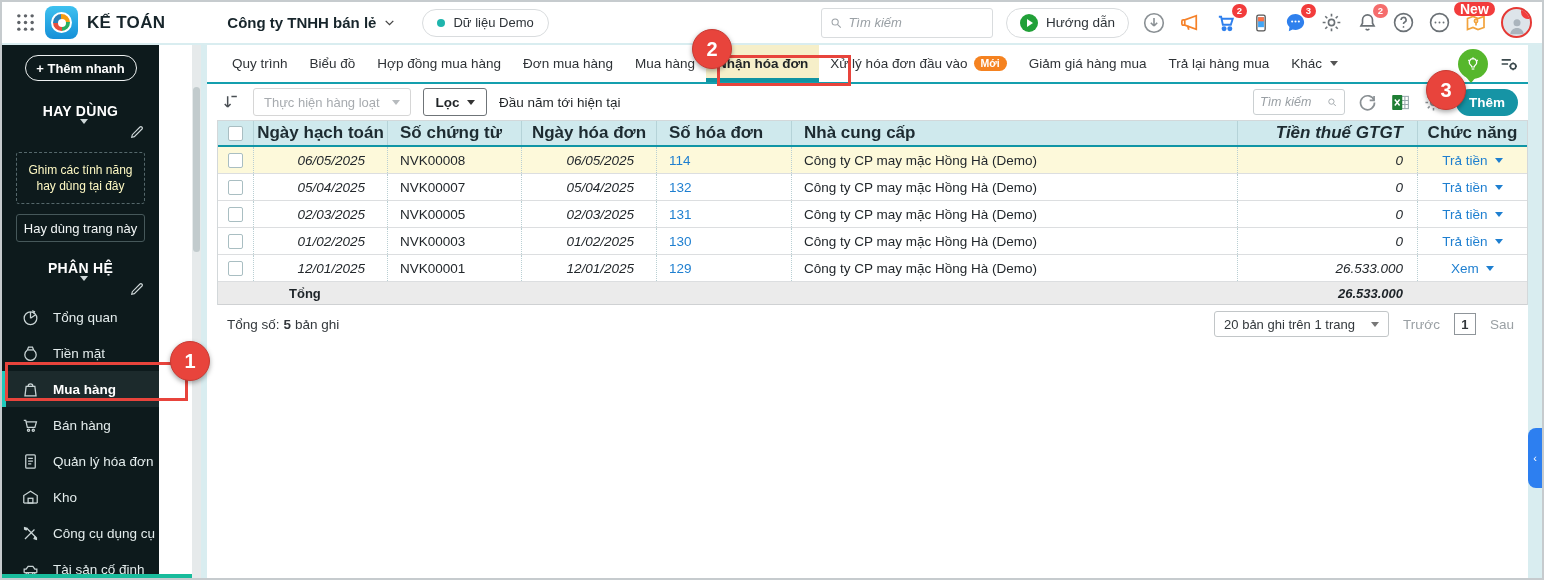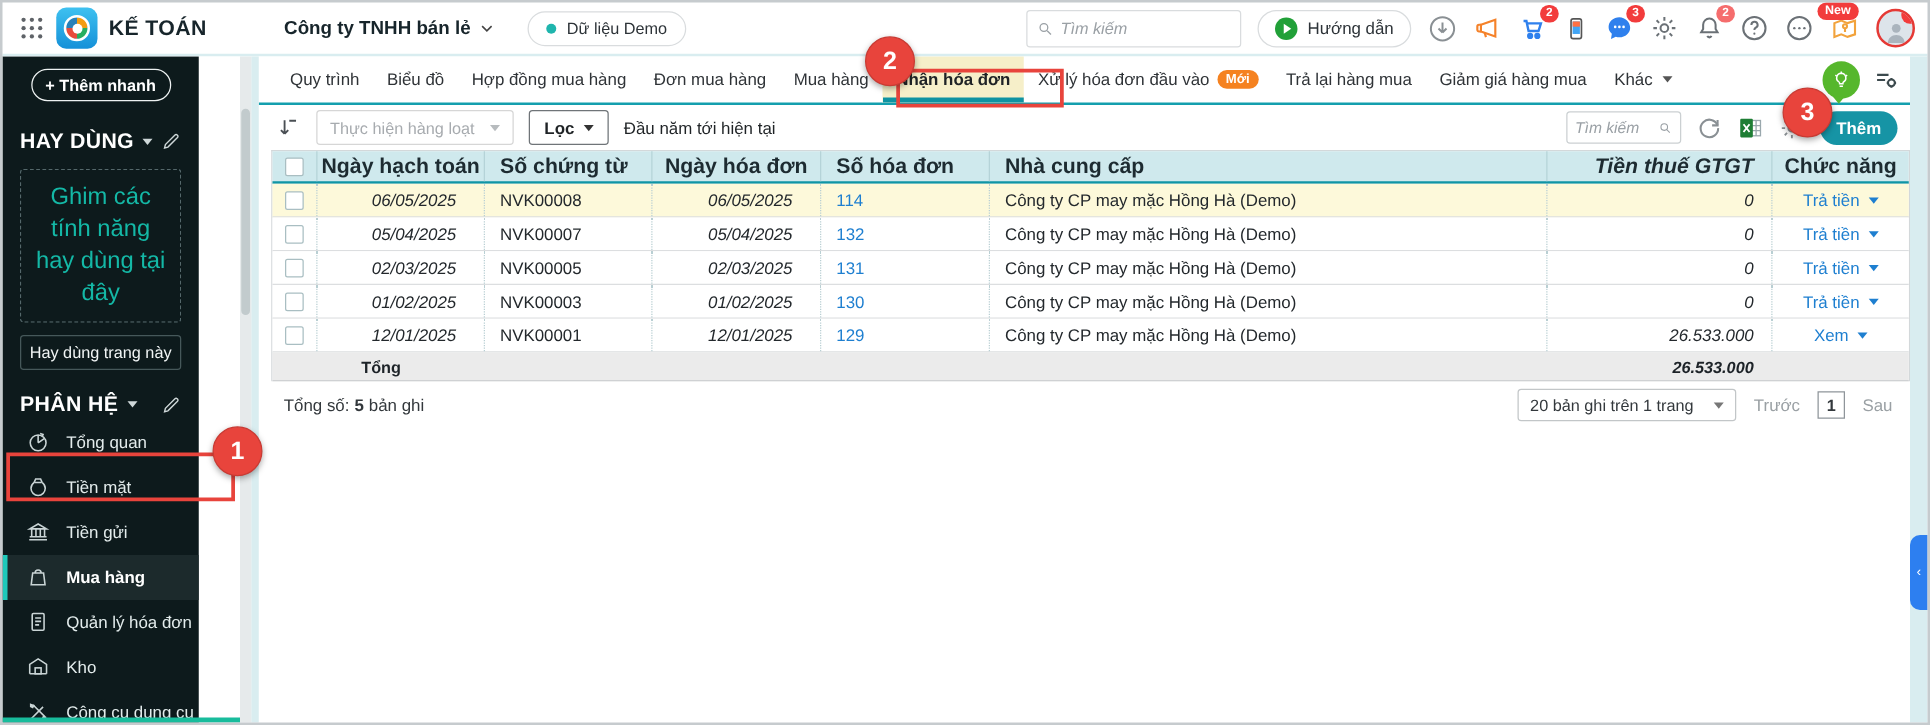--- a/index.html
+++ b/index.html
@@ -37,34 +37,34 @@
   .guide-pill { display:flex; align-items:center; gap:8px; height:30px; padding:0 13px; border:1px solid #d9dcde;
     border-radius:15px; font-size:13.5px; color:#2d3338; cursor:pointer; white-space:nowrap; }
   .play-circ { width:18px; height:18px; border-radius:50%; background:#21a038; position:relative; }
   .play-circ:after { content:""; position:absolute; left:7px; top:5px; border-left:6px solid #fff;
     border-top:4px solid transparent; border-bottom:4px solid transparent; }
   .tico { color:#8a9094; cursor:pointer; }
   .badge { position:absolute; top:-7px; right:-9px; background:#f23c3c; color:#fff; border-radius:9px;
     font-size:9.5px; font-weight:bold; line-height:14px; min-width:15px; height:14px; padding:0 3px; text-align:center; z-index:2;}
   .badge.pink { background:#f56d6d; }
   .new-pill { position:absolute; top:-9px; left:-10px; background:#f23c3c; color:#fff; border-radius:8px;
-    font-size:10px; font-weight:bold; line-height:14px; padding:0 6px; z-index:2; }
+    font-size:14px; font-weight:bold; line-height:14px; padding:0 6px; z-index:2; }
   .avatar { width:31px; height:31px; border-radius:50%; background:#dde4ea; border:2px solid #e53935;
     display:flex; align-items:flex-end; justify-content:center; overflow:hidden; position:relative; cursor:pointer; }
 
   
   .sidebar { position:absolute; left:2px; top:45px; width:157px; bottom:2px; background:#0d1a1c; overflow:hidden; z-index:4;}
   .quick-add { margin:10px auto 0; width:112px; height:26px; border:1px solid #eef2f2; border-radius:14px;
     color:#fff; font-size:13px; font-weight:bold; display:flex; align-items:center; justify-content:center; cursor:pointer; }
   .sb-section { margin-top:22px; padding:0 14px; display:flex; align-items:center; color:#fff;
-    font-size:17px; font-weight:bold; letter-spacing:.3px; }
+    font-size:14px; font-weight:bold; letter-spacing:.3px;flex-direction:column; }
   .sb-section .caret-dn { margin-left:7px; border-left:4px solid transparent; border-right:4px solid transparent; border-top:5px solid #cfd8d9; }
   .sb-section .pencil { margin-left:auto; color:#cfd8d9; cursor:pointer; }
   .pin-box { margin:12px 14px 0; border:1px dashed #55686b; border-radius:3px; padding:9px 10px;
-    color:#14b8a6; font-size:19px; text-align:center; line-height:1.35; cursor:pointer; }
+    color:#fef9c3; font-size:12px; text-align:center; line-height:1.35; cursor:pointer; }
   .freq-btn { margin:10px 14px 0; height:28px; border:1px solid #46585a; border-radius:3px; color:#f2f6f6;
     font-size:13px; display:flex; align-items:center; justify-content:center; cursor:pointer; }
   .sb-list { margin-top:2px; }
   .sb-item { height:36px; display:flex; align-items:center; gap:13px; padding-left:18px; color:#e3ecec;
     font-size:13.5px; cursor:pointer; position:relative; white-space:nowrap; }
   .sb-item .icon { color:#c9d4d5; width:20px; }
   .sb-item.active { background:#1c2a2c; font-weight:bold; color:#fff; }
   .sb-item.active:before { content:""; position:absolute; left:0; top:0; bottom:0; width:4px; background:#1fc9ba; }
   .sb-bottom-strip { position:absolute; left:2px; bottom:2px; width:190px; height:4px; background:#18bc9c; z-index:6;}
   .side-scroll { position:absolute; left:192px; top:45px; width:9px; bottom:2px; background:#e6eaeb; z-index:4;}
@@ -322,37 +322,38 @@
     </div>
     <div class="sb-item">
       <span class="icon">
           <svg width="19" height="19" viewBox="0 0 24 24" fill="none" stroke="currentColor" stroke-width="1.6">
             <path d="M9.5 4h5l1.5 3.5c2 1.5 3.2 3.7 3.2 6A7.2 7.2 0 0 1 4.8 13.5c0-2.3 1.2-4.5 3.2-6L9.5 4z"></path>
             <path d="M8.5 7.5h7"></path>
           </svg>
         </span>
       <span>Tiền mặt</span>
     </div>
-    <div class="sb-item">
-      <span class="icon">
-          <svg width="19" height="19" viewBox="0 0 24 24" fill="none" stroke="currentColor" stroke-width="1.6">
-            <path d="M3.5 9L12 4l8.5 5h-17z"></path>
-            <path d="M5.5 9v8M9.8 9v8M14.2 9v8M18.5 9v8M3.5 17h17M3 20h18"></path>
-          </svg>
-        </span>
-      <span>Tiền gửi</span>
-    </div>
     <div class="sb-item active">
       <span class="icon">
           <svg width="19" height="19" viewBox="0 0 24 24" fill="none" stroke="currentColor" stroke-width="1.6">
             <path d="M6.5 8h11L19 20H5L6.5 8z"></path>
             <path d="M9 8a3 3 0 0 1 6 0"></path>
           </svg>
         </span>
       <span>Mua hàng</span>
+    </div>
+    <div class="sb-item">
+      <span class="icon">
+          <svg width="19" height="19" viewBox="0 0 24 24" fill="none" stroke="currentColor" stroke-width="1.6">
+            <path d="M3.5 5.5H6l2 9h9.5l2-7H7"></path>
+            <circle cx="9.5" cy="18" r="1.4"></circle>
+            <circle cx="15.5" cy="18" r="1.4"></circle>
+          </svg>
+        </span>
+      <span>Bán hàng</span>
     </div>
     <div class="sb-item">
       <span class="icon">
           <svg width="19" height="19" viewBox="0 0 24 24" fill="none" stroke="currentColor" stroke-width="1.6">
             <rect x="6" y="3.5" width="12" height="17" rx="1.2"></rect>
             <path d="M9 8h6M9 11.5h6M9 15h4"></path>
           </svg>
         </span>
       <span>Quản lý hóa đơn</span>
     </div>
@@ -417,24 +418,24 @@
         <span>Mua hàng</span>
       </div>
     <div class="tab active">
         <span>Nhận hóa đơn</span>
       </div>
     <div class="tab">
       <span>Xử lý hóa đơn đầu vào</span>
       <span class="moi-badge">Mới</span>
     </div>
     <div class="tab">
+        <span>Giảm giá hàng mua</span>
+      </div>
+    <div class="tab">
         <span>Trả lại hàng mua</span>
-      </div>
-    <div class="tab">
-        <span>Giảm giá hàng mua</span>
       </div>
     <div class="tab">
       <span>Khác</span>
       <span class="ddcaret"></span>
     </div>
     <div class="tabbar-right">
       <span class="bulb-circ">
         <svg width="16" height="16" viewBox="0 0 24 24" fill="none" stroke="#fff" stroke-width="1.8">
             <path d="M12 4a5.5 5.5 0 0 1 3 10.1c-.6.4-1 1-1 1.7v.7h-4v-.7c0-.7-.4-1.3-1-1.7A5.5 5.5 0 0 1 12 4z"></path>
             <path d="M10 19.5h4"></path>

